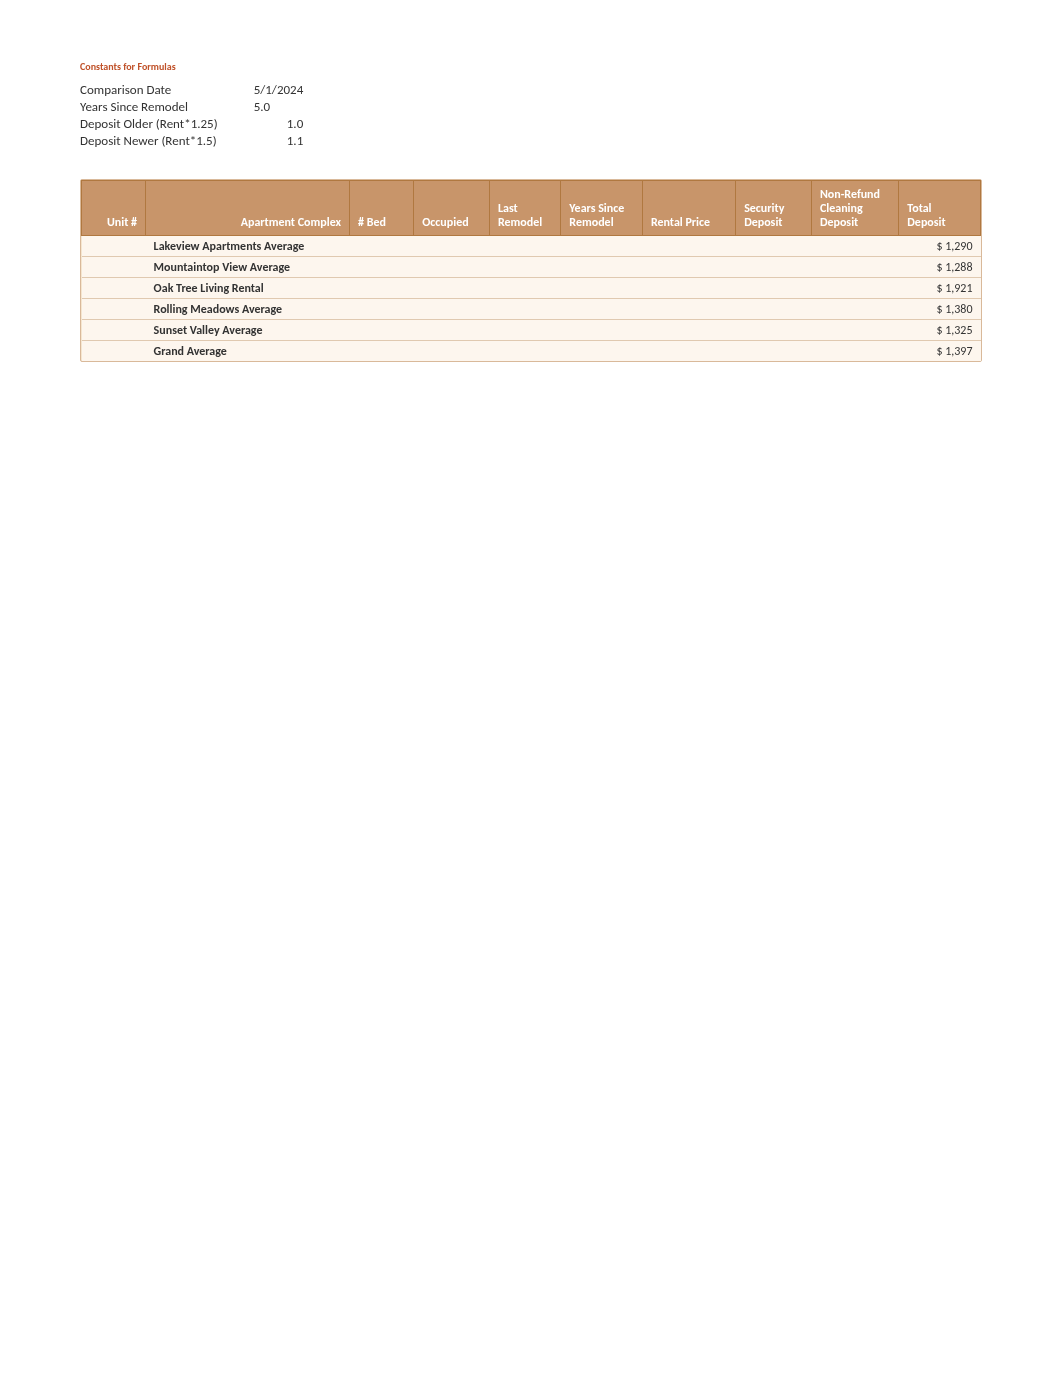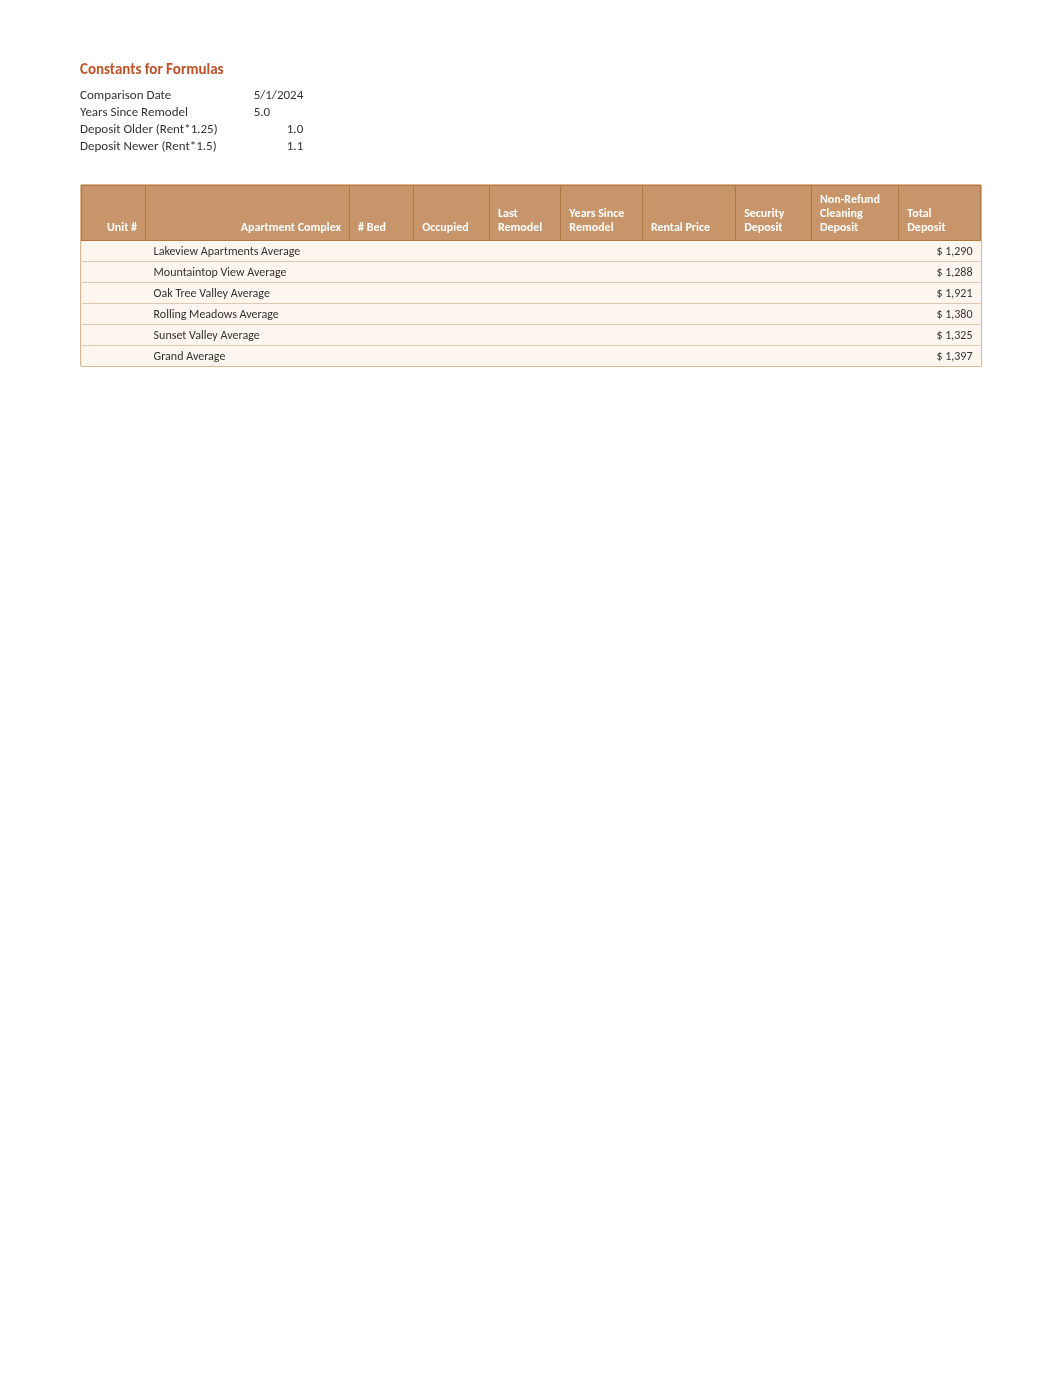--- a/index.html
+++ b/index.html
@@ -18,21 +18,21 @@
       padding: 60px 80px;
     }
 
     .constants-section {
       margin-bottom: 30px;
     }
 
     .constants-title {
       color: #c0522a;
       font-weight: bold;
-      font-size: 15px;
+      font-size: 10px;
       margin-bottom: 8px;
     }
 
     .constants-table {
       border-collapse: collapse;
     }
 
     .constants-table td {
       padding: 1px 6px 1px 0;
       font-size: 13px;
@@ -79,21 +79,21 @@
       border-bottom: 1px solid #e0c9b0;
       background: #fdf6ee;
       vertical-align: middle;
     }
 
     .main-table tr:last-child td {
       border-bottom: none;
     }
 
     .main-table td.bold-name {
-      font-weight: normal;
+      font-weight: bold;
       color: #333;
     }
 
     .main-table td.currency {
       text-align: right;
       white-space: nowrap;
     }
 
     .main-table td.center {
       text-align: center;
@@ -173,21 +173,21 @@
       <td class="center"></td>
       <td class="center"></td>
       <td class="center"></td>
       <td class="center"></td>
       <td class="center"></td>
       <td class="center"></td>
       <td class="currency">$ 1,288</td>
     </tr>
         <tr>
       <td></td>
-      <td class="bold-name">Oak Tree Valley Average</td>
+      <td class="bold-name">Oak Tree Living Rental</td>
       <td class="center"></td>
       <td class="center"></td>
       <td class="center"></td>
       <td class="center"></td>
       <td class="center"></td>
       <td class="center"></td>
       <td class="center"></td>
       <td class="currency">$ 1,921</td>
     </tr>
         <tr>

